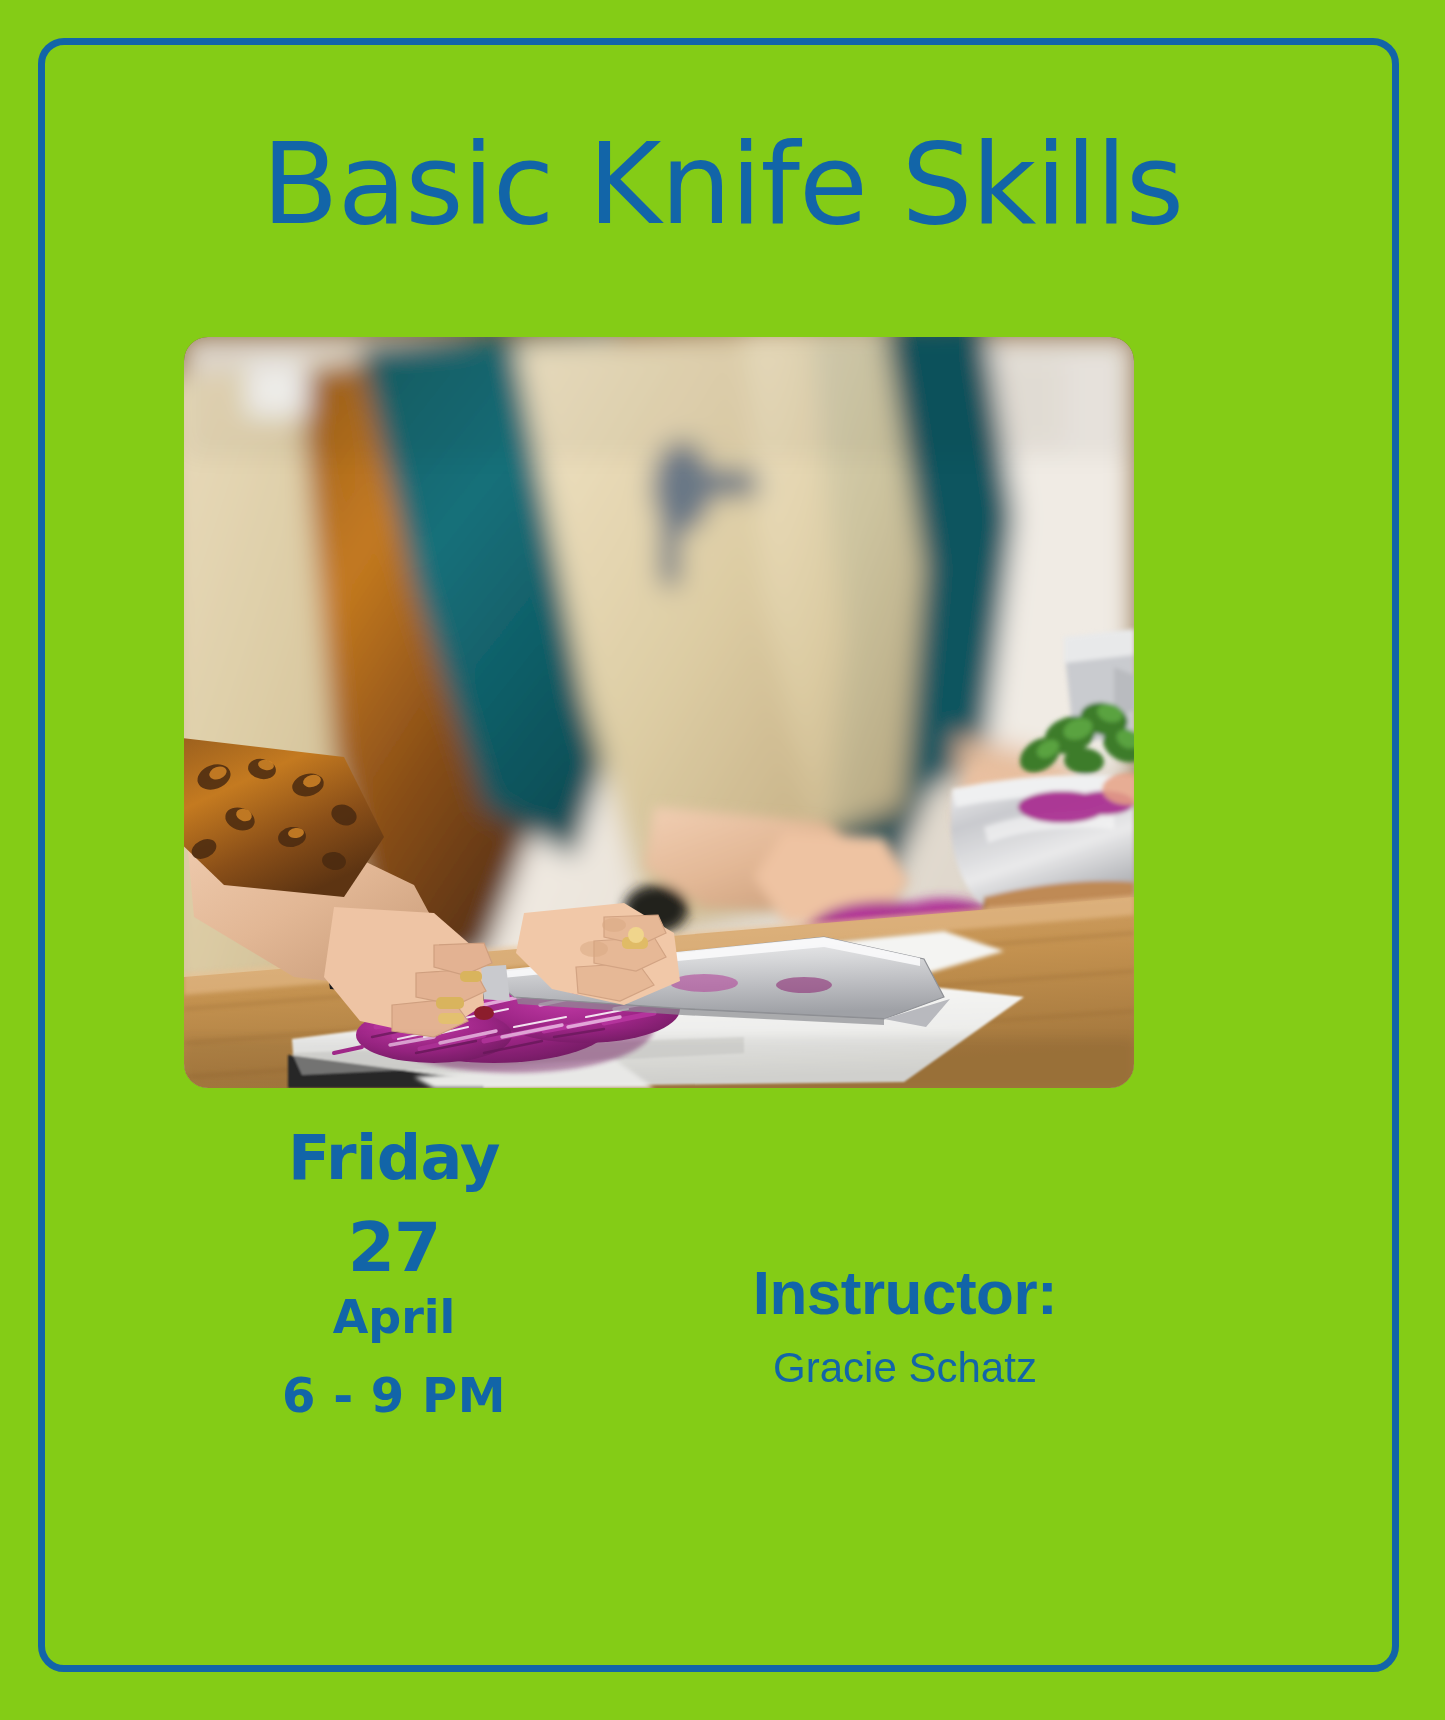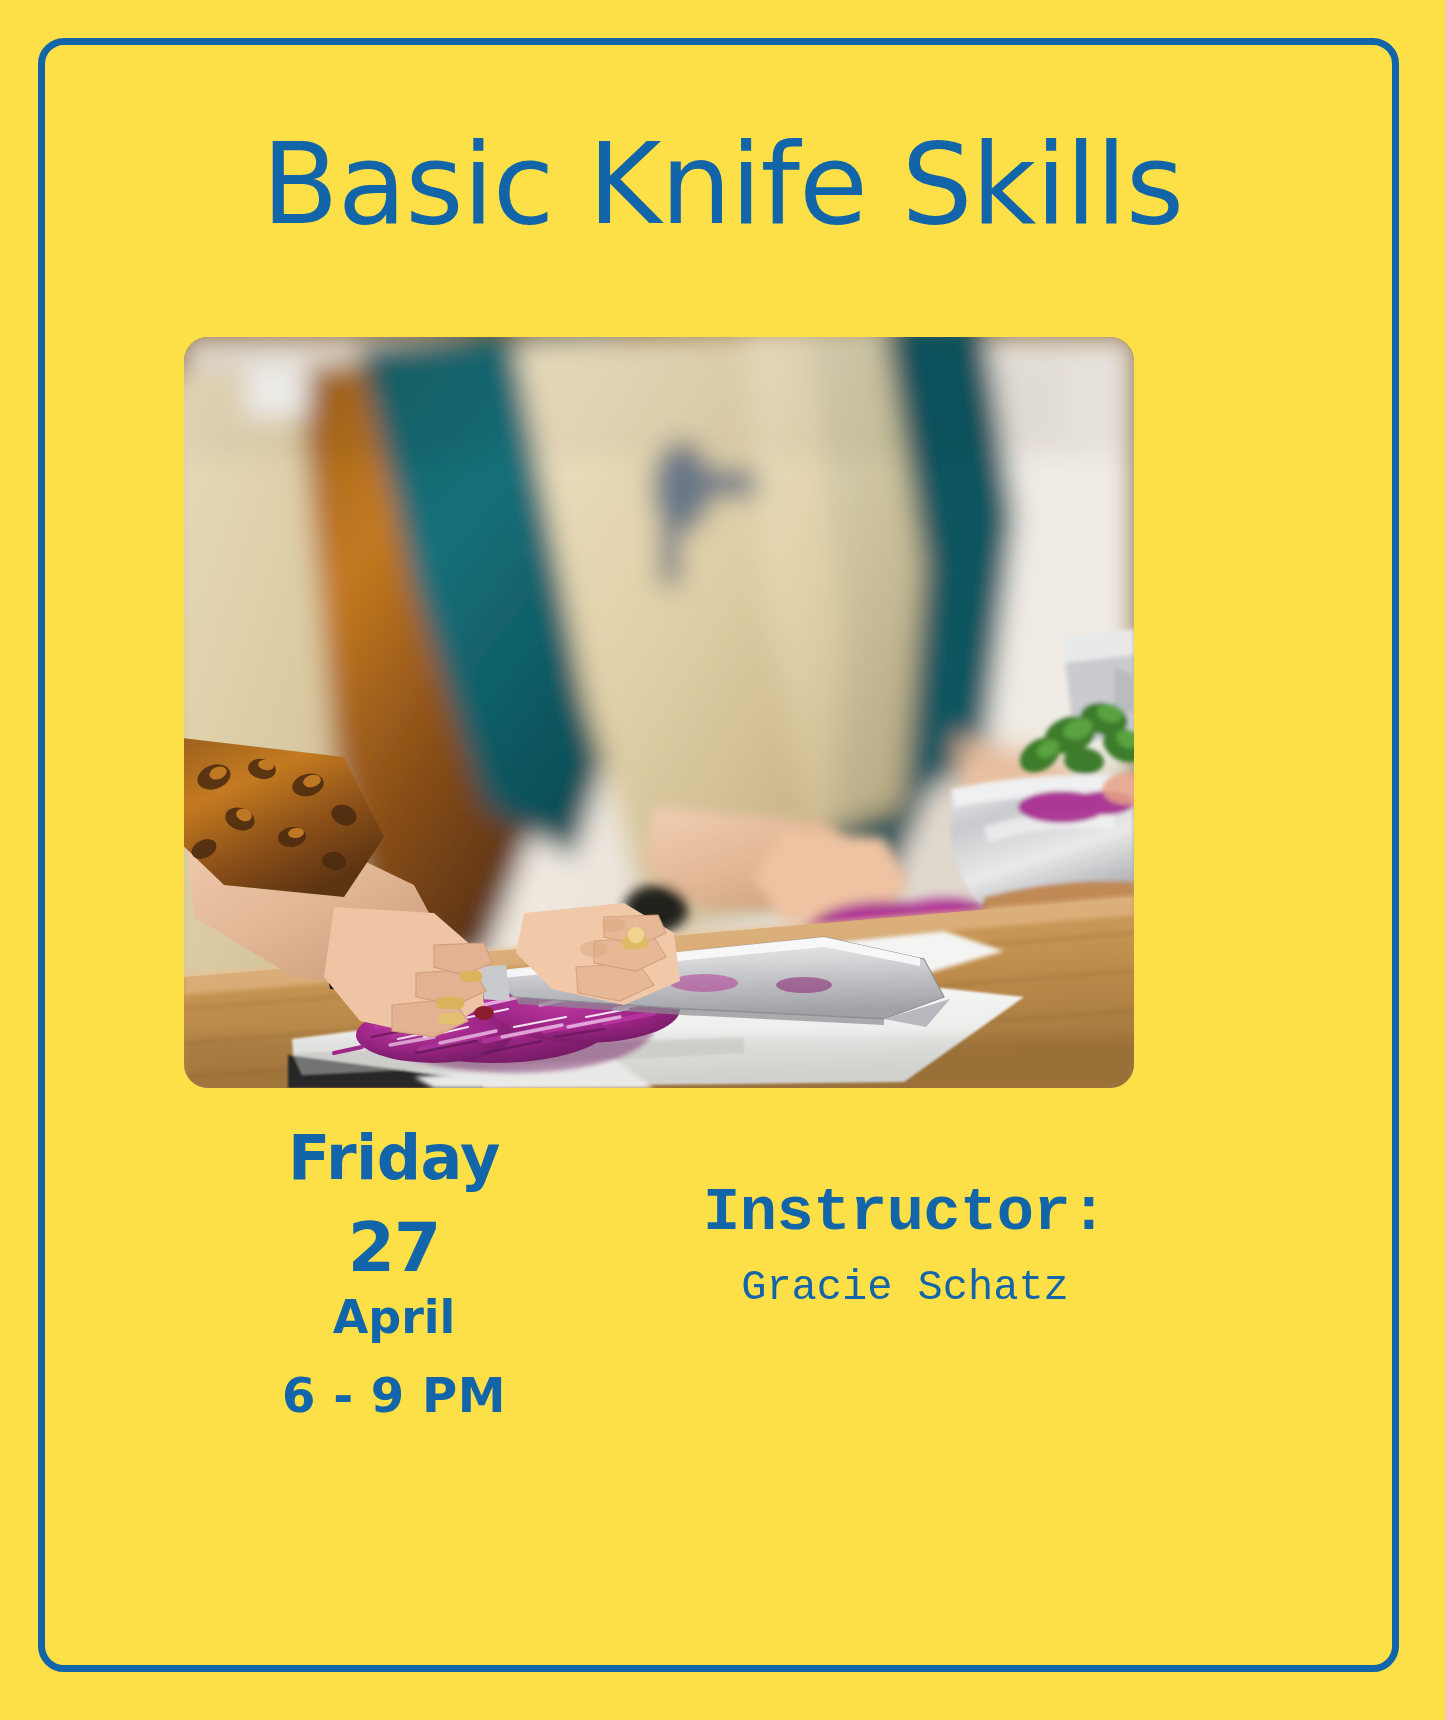--- a/index.html
+++ b/index.html
@@ -11,21 +11,21 @@
     width: 1445px;
     height: 1720px;
     font-family: "DejaVu Sans", sans-serif;
     overflow: hidden;
   }
 
   .poster {
     position: relative;
     width: 1445px;
     height: 1720px;
-    background: #fde047;
+    background: #84cc16;
   }
 
   .poster-frame {
     position: absolute;
     left: 38px;
     top: 38px;
     width: 1361px;
     height: 1634px;
     border: 7px solid #1265A8;
     border-radius: 26px;
@@ -94,25 +94,25 @@
     font-size: 48px;
     font-weight: 700;
     line-height: 1.1;
     margin-top: 26px;
     letter-spacing: 0.5px;
   }
 
   .instructor-block {
     position: absolute;
     left: 620px;
-    top: 1180px;
+    top: 1260px;
     width: 570px;
     text-align: center;
     color: #1265A8;
-    font-family: Liberation Mono, monospace;
+    font-family: Liberation Sans, sans-serif;
   }
   .instructor-label {
     font-size: 62px;
     font-weight: 700;
     line-height: 1.08;
     letter-spacing: -0.5px;
   }
   .instructor-name {
     font-size: 42px;
     font-weight: 400;

